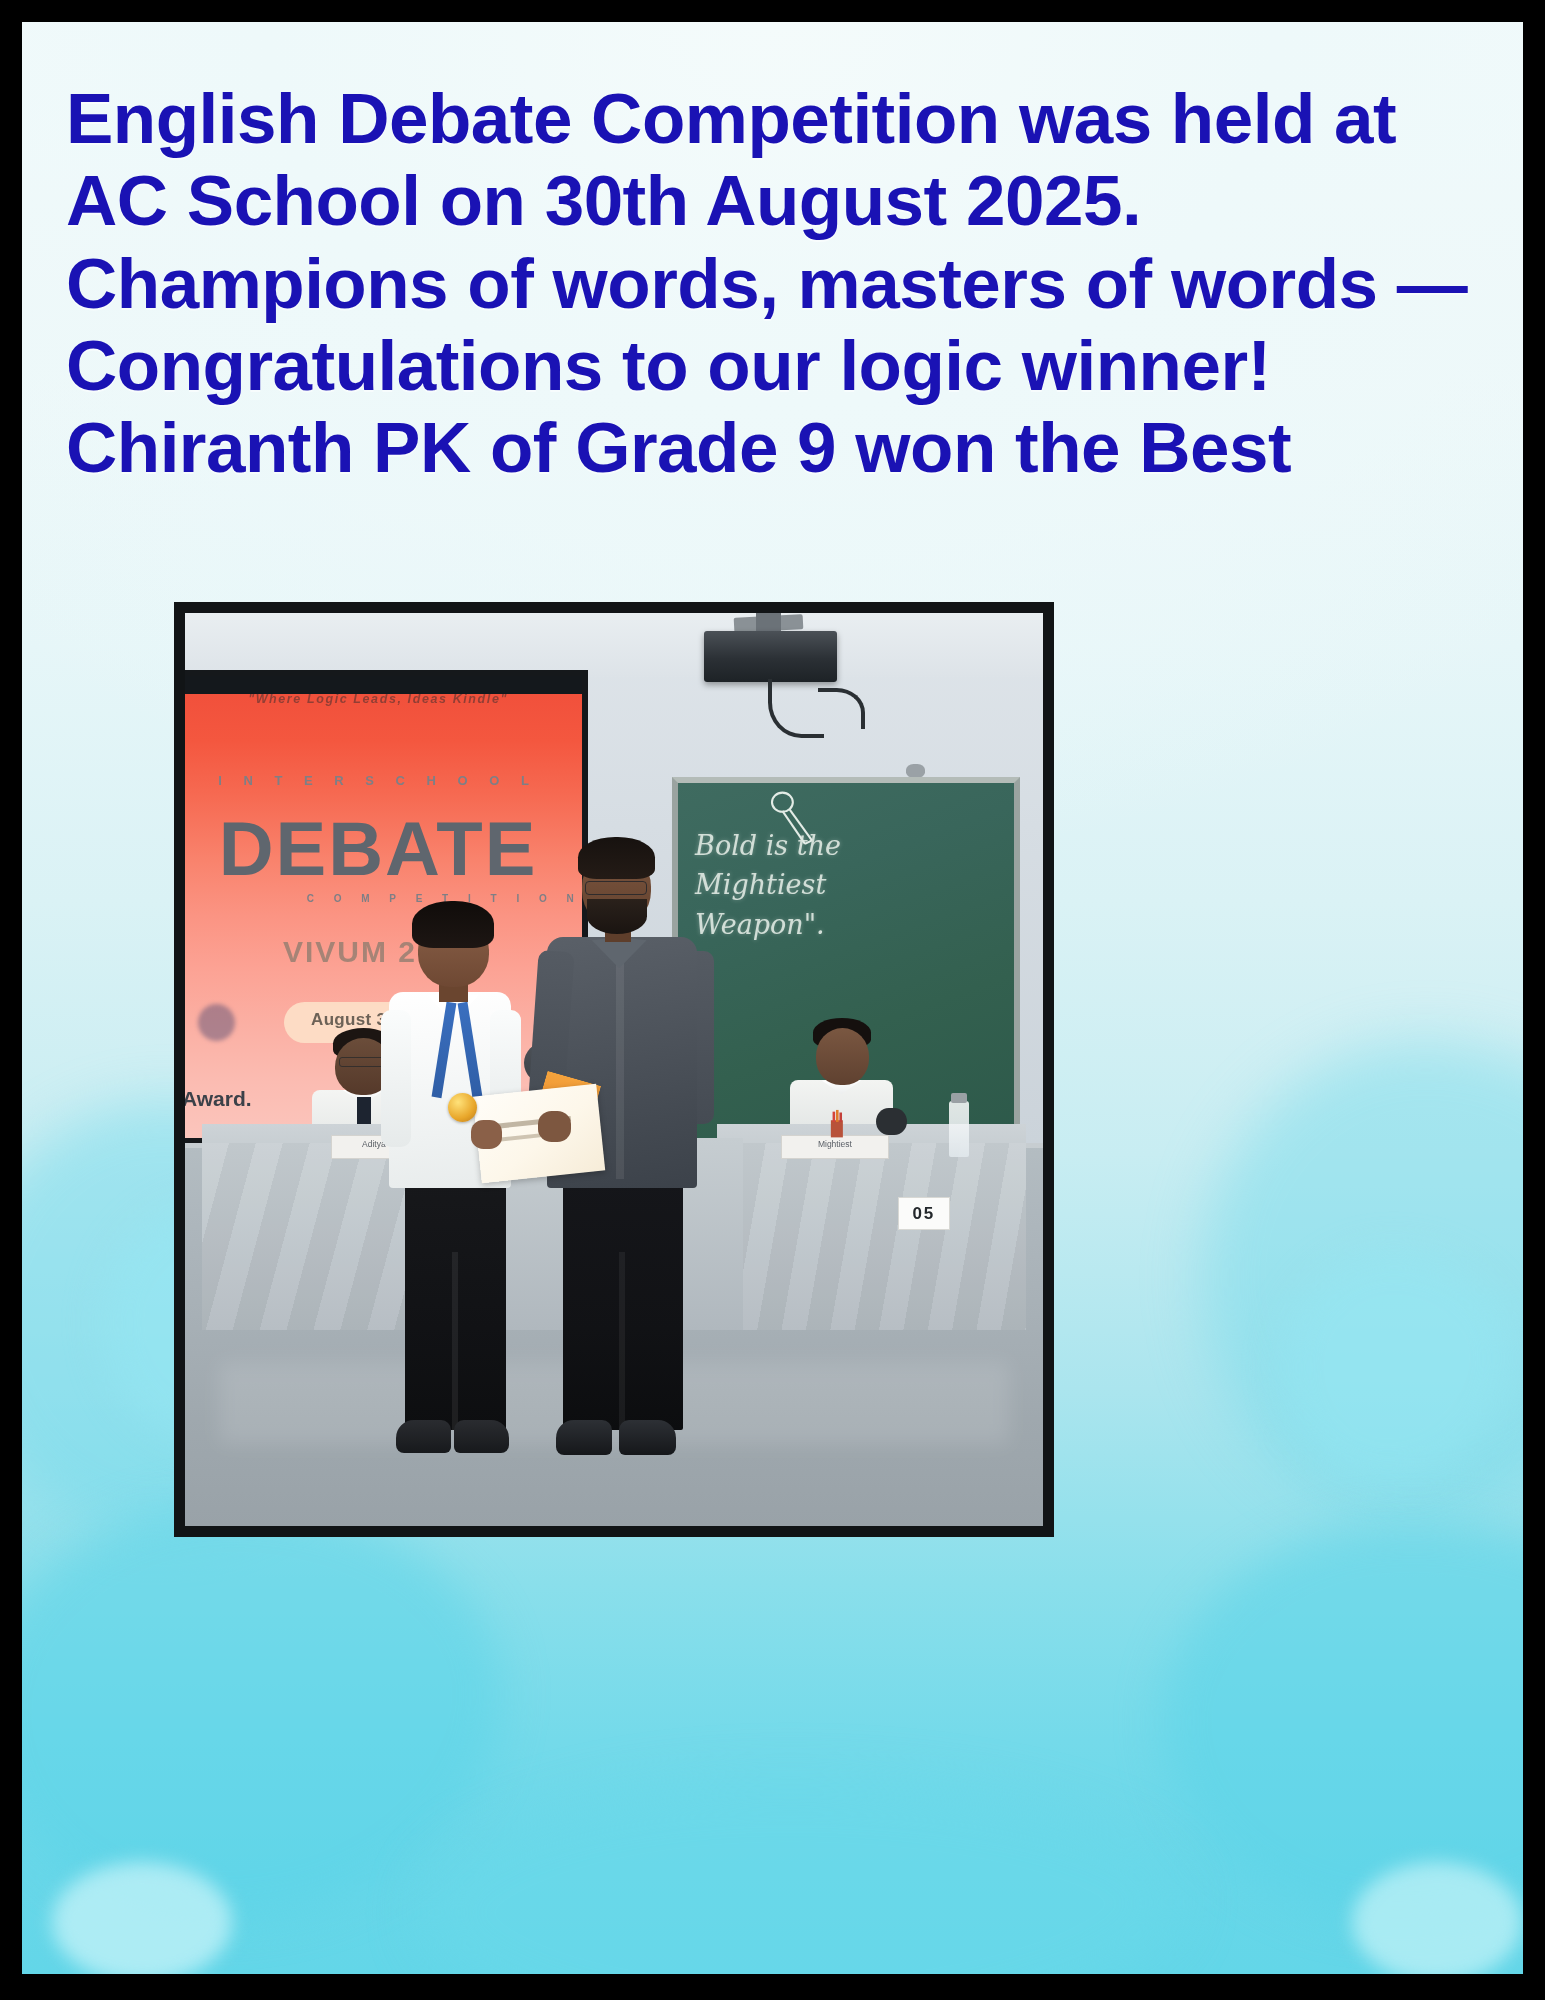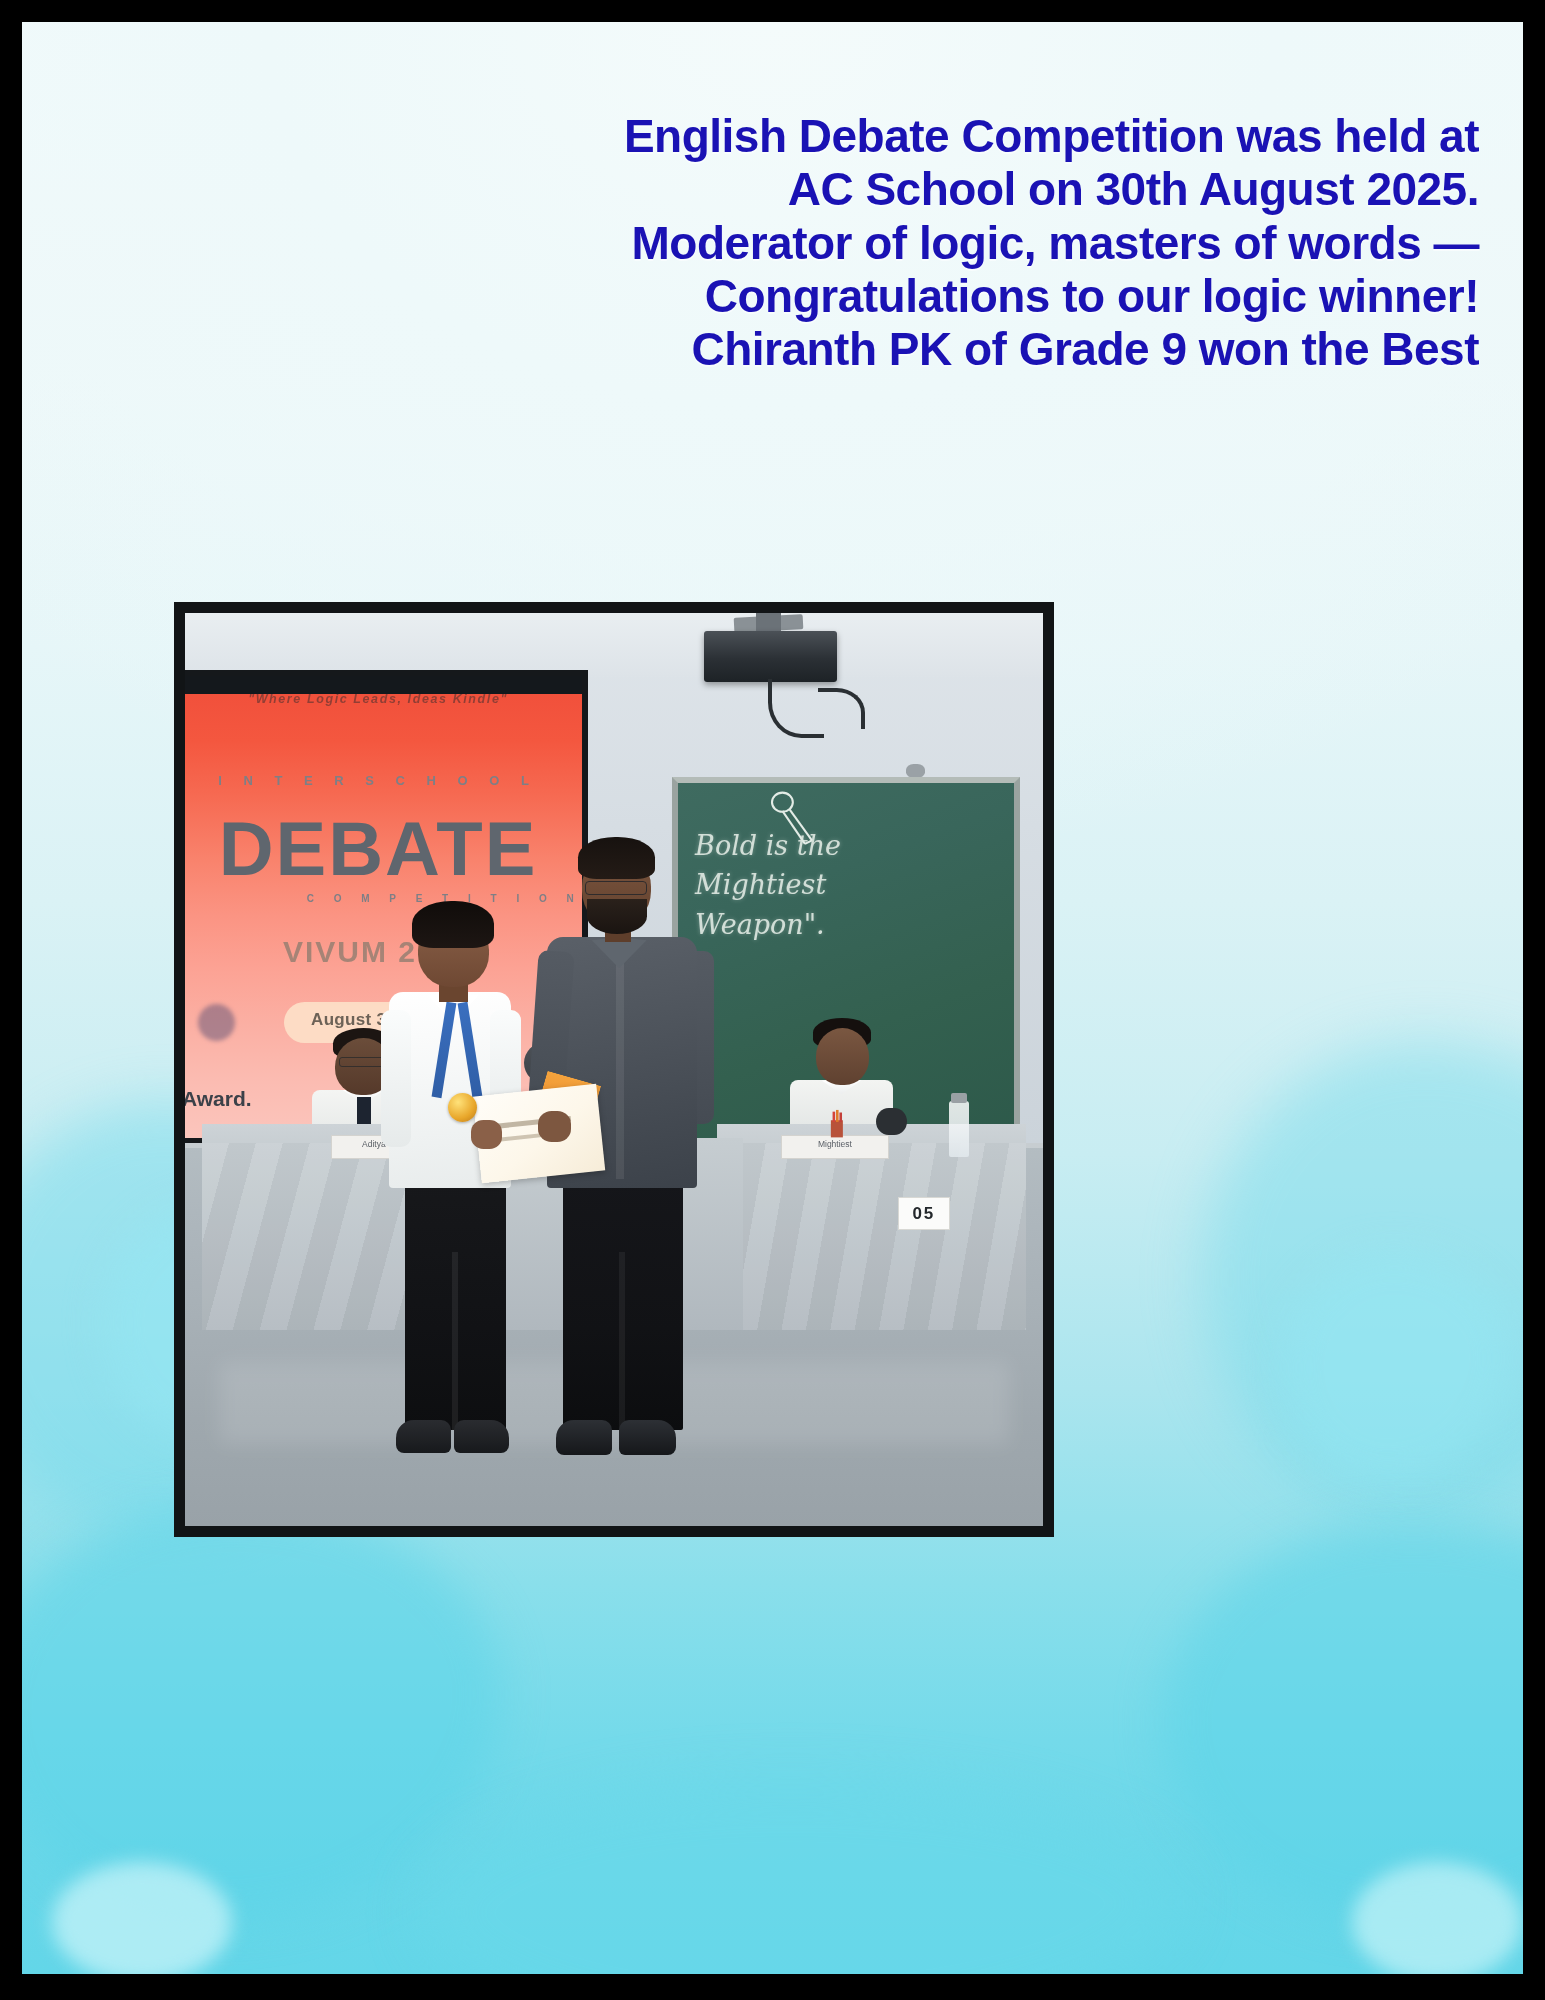--- a/index.html
+++ b/index.html
@@ -42,28 +42,27 @@
   .b5 { left: 400px; top: 1760px; width: 760px; height: 260px; background: rgba(106,216,233,.55); filter: blur(26px); }
   .b6 { left: 80px; top: 1180px; width: 240px; height: 240px; background: rgba(150,232,243,.5); filter: blur(18px); }
   .b7 { left: 1260px; top: 1230px; width: 230px; height: 230px; background: rgba(150,232,243,.5); filter: blur(18px); }
   .b8 { left: 30px; top: 1840px; width: 180px; height: 120px; background: rgba(198,243,248,.75); filter: blur(9px); border-radius: 50%; }
   .b9 { left: 1330px; top: 1840px; width: 170px; height: 120px; background: rgba(198,243,248,.7); filter: blur(9px); border-radius: 50%; }
 
   #headline {
     position: relative;
     z-index: 3;
     padding: 56px 44px 0 44px;
-    text-align: right;
+    text-align: left;
     color: #1a12b4;
     font-weight: 700;
-    font-size: 46px;
+    font-size: 71px;
     line-height: 1.16;
     letter-spacing: -0.5px;
     text-shadow: 0 2px 0 rgba(255,255,255,.55);
-    margin-top: 32px;
   }
 
   
   #photo-frame {
     position: absolute;
     left: 152px; top: 580px;
     width: 880px; height: 935px;
     background: #111416;
     padding: 11px;
     z-index: 3;
@@ -267,21 +266,21 @@
     <div class="blot b4"></div>
     <div class="blot b5"></div>
     <div class="blot b6"></div>
     <div class="blot b7"></div>
     <div class="blot b8"></div>
     <div class="blot b9"></div>
 
     <div id="headline">
       <div>English Debate Competition was held at</div>
       <div>AC School on 30th August 2025.</div>
-      <div>Moderator of logic, masters of words —</div>
+      <div>Champions of words, masters of words —</div>
       <div>Congratulations to our logic winner!</div>
       <div>Chiranth PK of Grade 9 won the Best</div>
     </div>
 
     <div id="photo-frame">
       <div id="photo">
 
         <div class="p" id="wall"></div>
         <div class="p" id="ceiling"></div>
 

